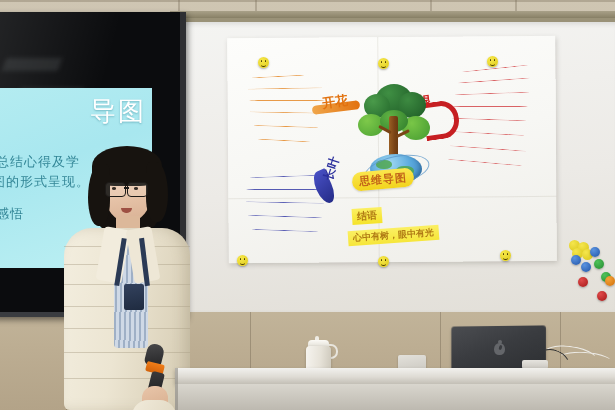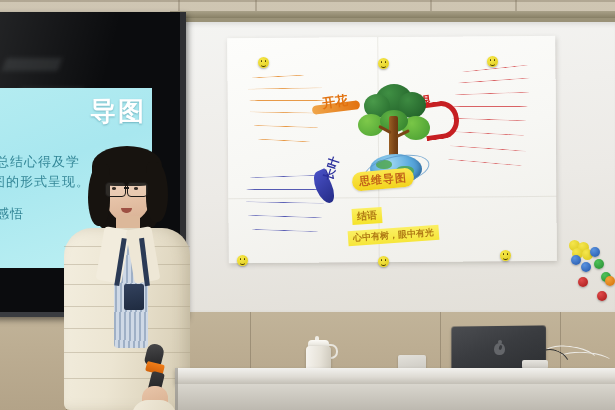--- a/index.html
+++ b/index.html
@@ -24,21 +24,21 @@
     background:#0b0c0e;border-right:6px solid #2e2f33;border-bottom:5px solid #3a3c40;
     box-shadow:2px 3px 6px rgba(0,0,0,.45);}
   .tv-bezel-sheen{position:absolute;left:0;top:0;width:100%;height:38%;
     background:linear-gradient(105deg,rgba(255,255,255,.10),rgba(255,255,255,0) 60%);}
   .tv-glare{position:absolute;background:rgba(230,235,240,.10);
     transform:skewX(-18deg);filter:blur(2px);}
   .slide{position:absolute;left:0;top:76px;width:160px;height:180px;
     background:linear-gradient(160deg,#b4ecf1 0%,#a8e7ef 40%,#bdf0f3 100%);
     overflow:hidden;}
   .slide-title{position:absolute;right:6px;top:6px;color:#ffffff;
-    font-size:26px;font-weight:700;letter-spacing:2px;
+    font-size:26px;font-weight:400;letter-spacing:2px;
     text-shadow:0 1px 2px rgba(0,90,110,.35);font-family:"DejaVu Sans",sans-serif;}
   .slide-body{position:absolute;left:4px;top:64px;right:2px;
     color:#2a7f90;font-size:13px;line-height:1.55;letter-spacing:1px;
     font-family:"DejaVu Serif",serif;opacity:.92;}
   .slide-body .l2{margin-left:-4px;}
   .slide-body .l3{margin-top:12px;}
   
   .whiteboard{position:absolute;left:178px;top:18px;width:437px;height:290px;
     background:linear-gradient(175deg,#f4f4f2 0%,#eceae6 55%,#e2dfd8 100%);
     border-top:4px solid #9a9278;border-left:3px solid #a79e84;

